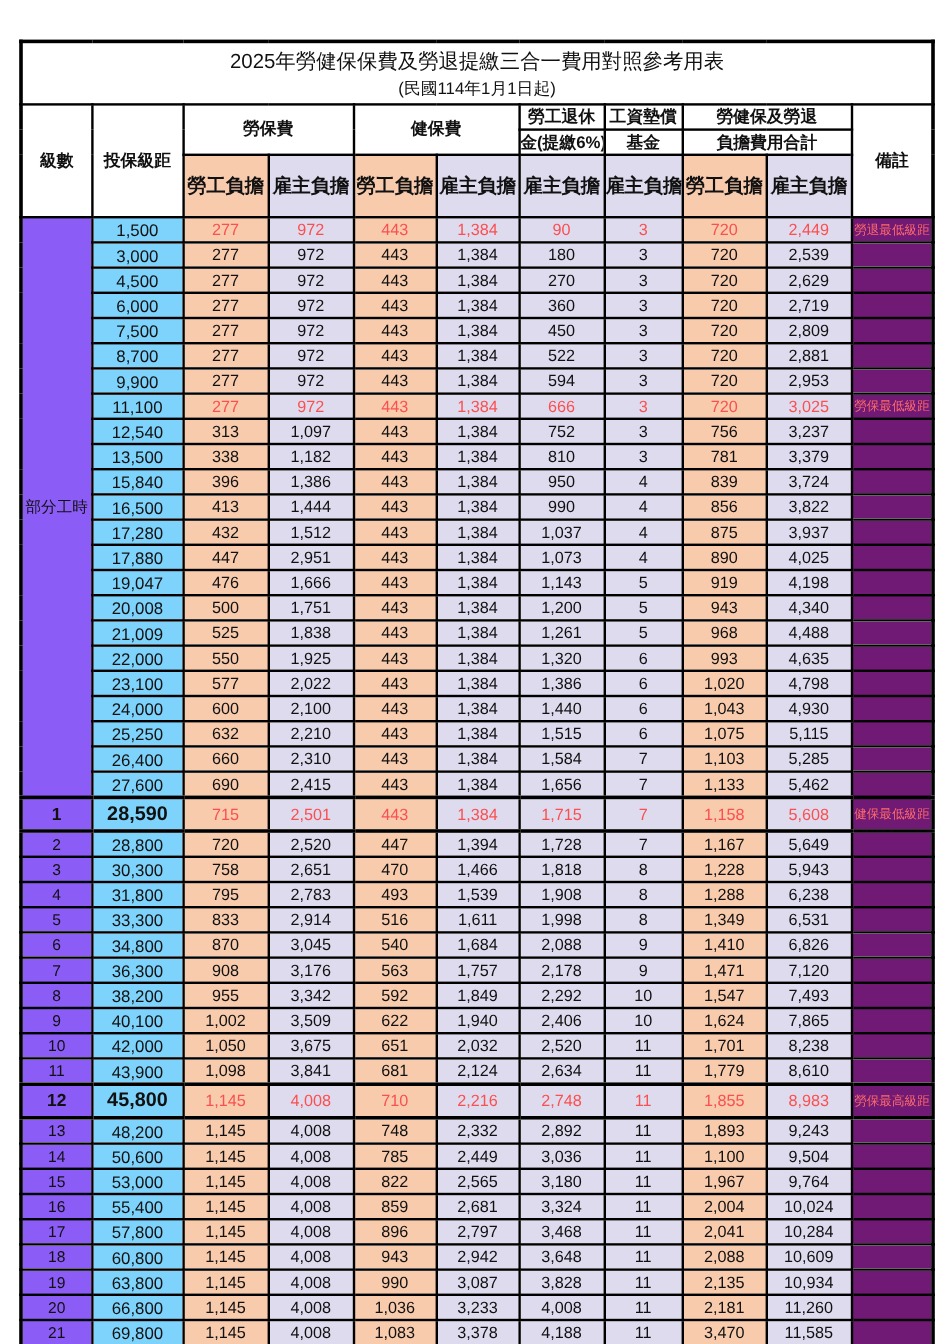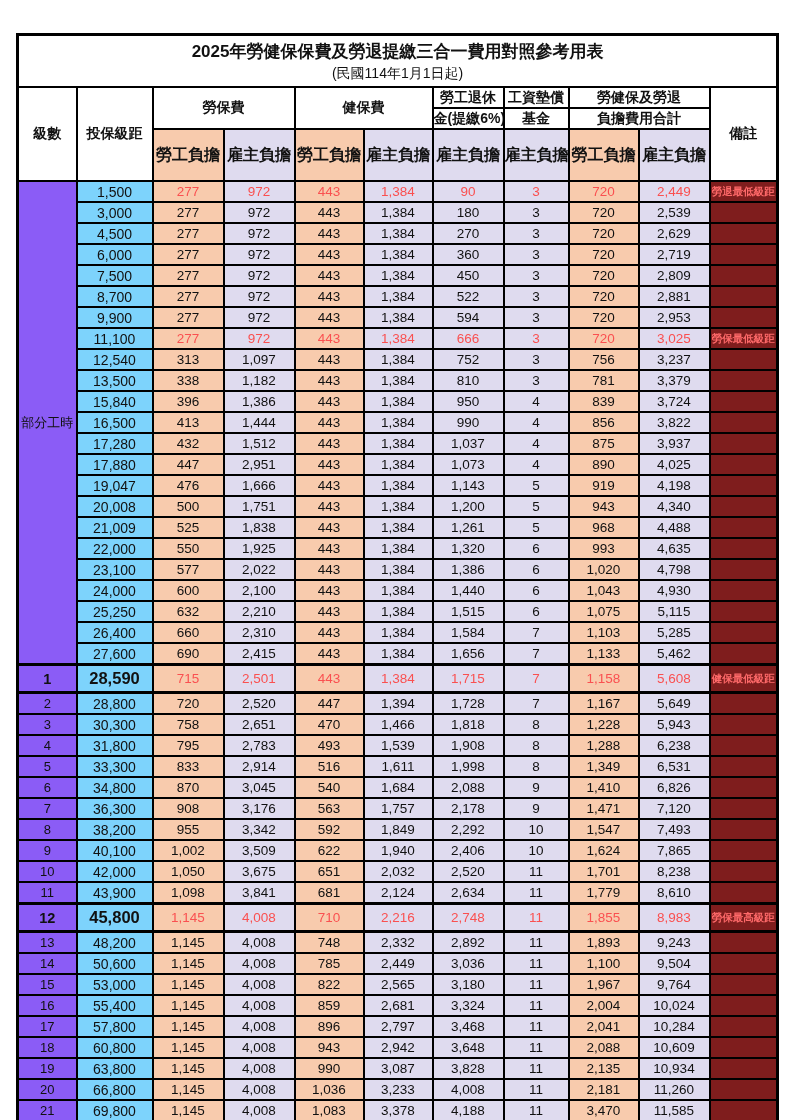--- a/index.html
+++ b/index.html
@@ -24,29 +24,29 @@
   }
   th,td{
     border:2px solid var(--border);
     text-align:center;
     vertical-align:middle;
     overflow:hidden;
     white-space:nowrap;
     padding:0;
   }
   .title-cell{height:50px;background:#fff;}
-  .t1{font-size:17px;font-weight:bold;line-height:1.45;}
+  .t1{font-size:17px;font-weight:normal;line-height:1.45;}
   .t2{font-size:14px;font-weight:normal;line-height:1.2;}
   thead th{background:#fff;font-weight:bold;}
   .h1 th,.h1b th{height:17px;font-size:14px;line-height:1.1;padding:1px 0;}
   .h2 th{height:22px;font-size:16px;padding:14px 0;}
   tbody td{height:19px;font-size:13.5px;}
   .c-lvl{background:#8b5cf6;font-size:13px;}
   .c-sal{background:#7dd3fc;font-size:14px;}
-  .c-note{background:#7f1d1d;font-size:10.5px;font-weight:bold;color:var(--note-red);}
+  .c-note{background:#701a75;font-size:10.5px;font-weight:normal;color:var(--note-red);}
   .oe{background:var(--orange);}
   .pe{background:var(--lav);}
   tr.hl td.val{color:var(--red);}
   tr.emph td{border-top-width:3px;border-bottom-width:3px;height:25px;}
   tr.emph .c-sal{font-size:16.5px;font-weight:bold;}
   tr.emph .c-lvl{font-size:14.5px;font-weight:bold;}
 </style>
 </head>
 <body>
 

